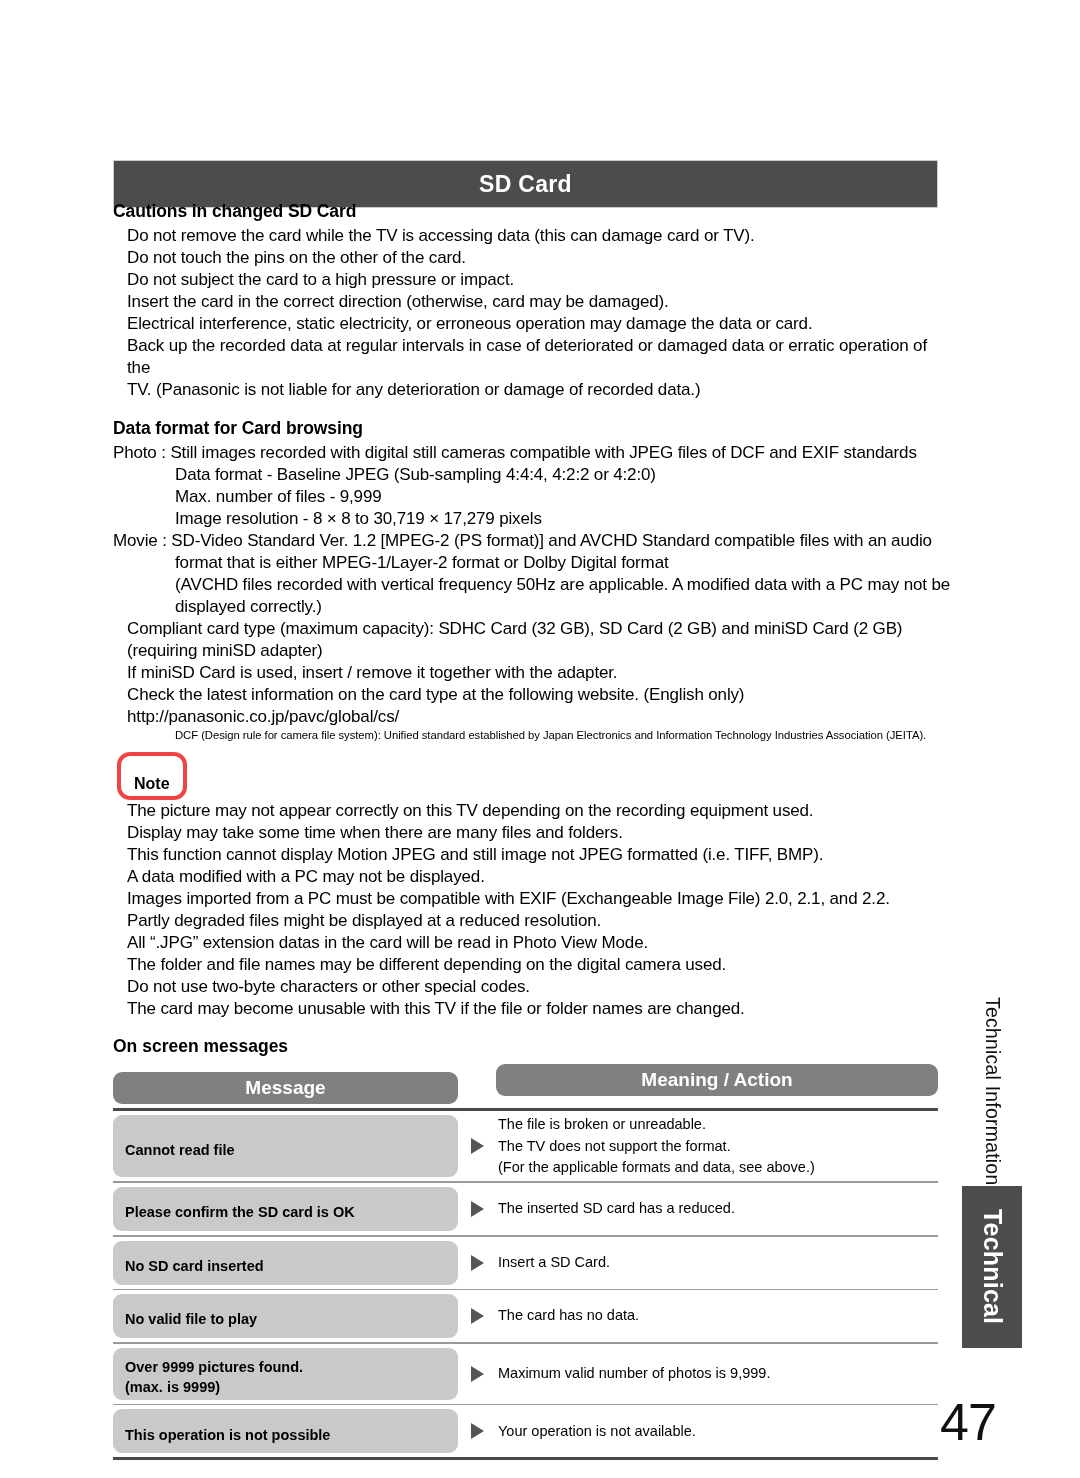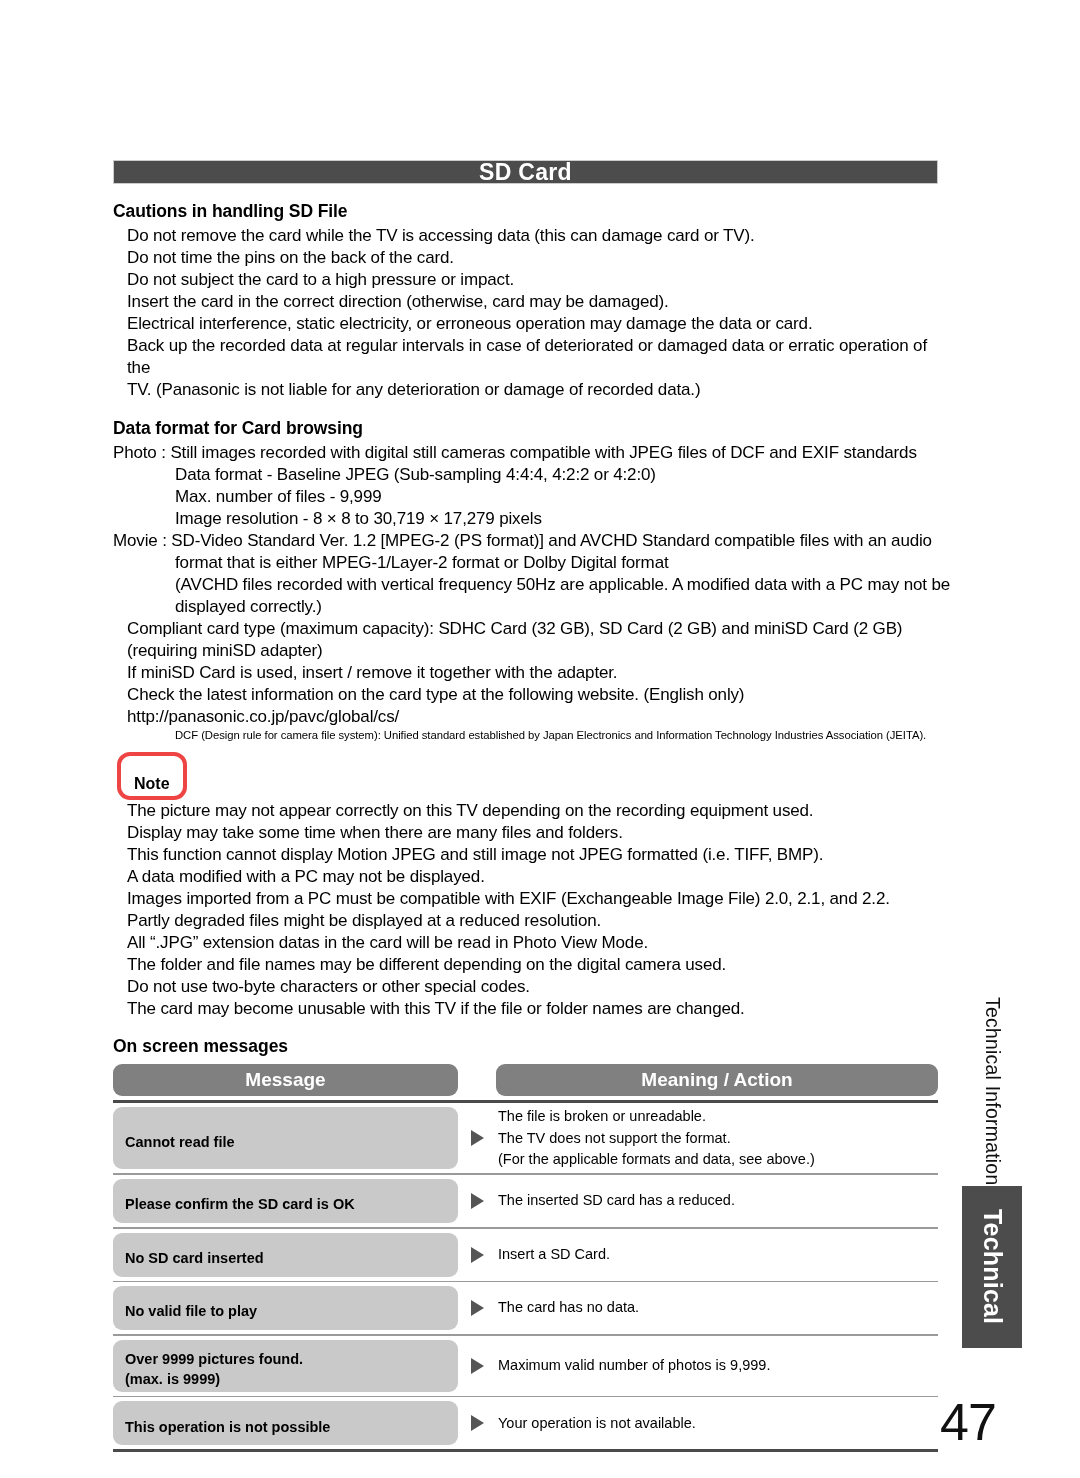--- a/index.html
+++ b/index.html
@@ -23,21 +23,21 @@
     width: 1080px;
     height: 1478px;
   }
 
   
   .section-bar {
     position: absolute;
     left: 113px;
     top: 160px;
     width: 825px;
-    height: 24px;
+    height: 48px;
     background: #4c4c4c;
     border: 1px solid #cccccc;
     box-sizing: border-box;
     display: flex;
     align-items: center;
     justify-content: center;
   }
   .section-bar-title {
     color: #ffffff;
     font-size: 23px;
@@ -121,21 +121,21 @@
   .msg-head-cell {
     background: #808080;
     border-radius: 9px;
     color: #ffffff;
     font-size: 19px;
     font-weight: bold;
     text-align: center;
     line-height: 32px;
     height: 32px;
   }
-  .msg-head-cell.col-a { width: 345px; }
+  .msg-head-cell.col-a { width: 345px; margin-top: 8px; }
   .msg-head-spacer   { width: 38px; }
   .msg-head-cell.col-b { width: 442px; }
 
   .rule-thick {
     height: 3px;
     background: #4a4a4a;
     width: 825px;
   }
   .rule-thin {
     height: 1.6px;
@@ -243,24 +243,24 @@
 <body>
 
 <div class="page">
 
   <div class="section-bar">
     <div class="section-bar-title">SD Card</div>
   </div>
 
   <div class="content">
 
-    <h3 class="sub-head">Cautions in handling SD File</h3>
+    <h3 class="sub-head">Cautions in changed SD Card</h3>
     <ul class="para-list">
       <li class="indent-1">Do not remove the card while the TV is accessing data (this can damage card or TV).</li>
-      <li class="indent-1">Do not time the pins on the back of the card.</li>
+      <li class="indent-1">Do not touch the pins on the other of the card.</li>
       <li class="indent-1">Do not subject the card to a high pressure or impact.</li>
       <li class="indent-1">Insert the card in the correct direction (otherwise, card may be damaged).</li>
       <li class="indent-1">Electrical interference, static electricity, or erroneous operation may damage the data or card.</li>
       <li class="indent-1">Back up the recorded data at regular intervals in case of deteriorated or damaged data or erratic operation of the</li>
       <li class="indent-1">TV. (Panasonic is not liable for any deterioration or damage of recorded data.)</li>
     </ul>
 
     <div class="block-gap"></div>
 
     <h3 class="sub-head">Data format for Card browsing</h3>

